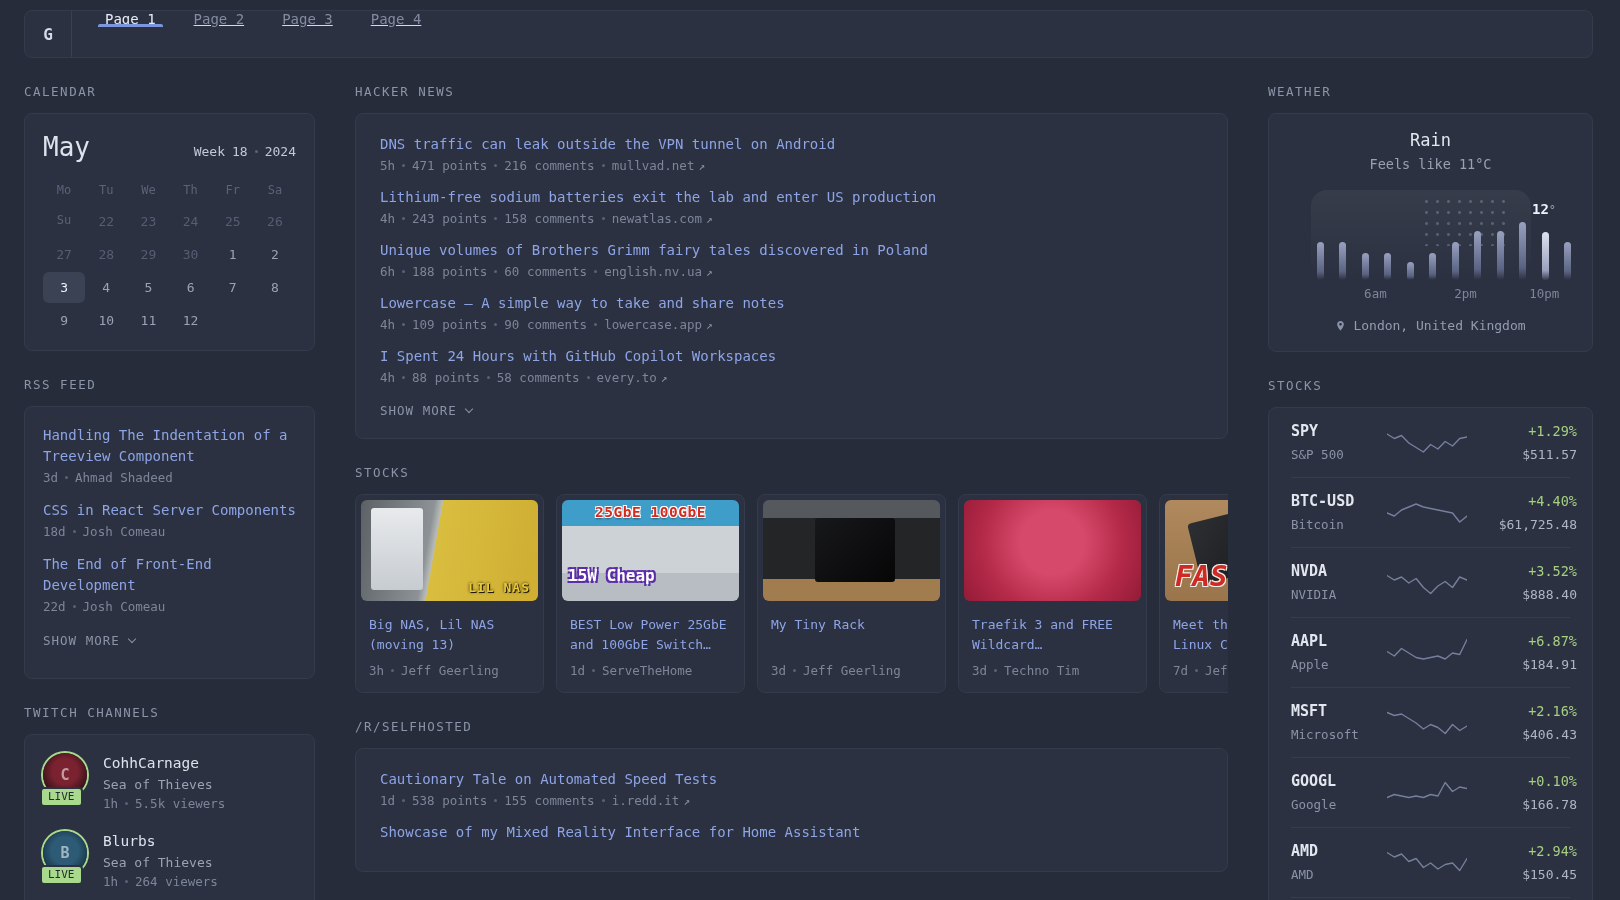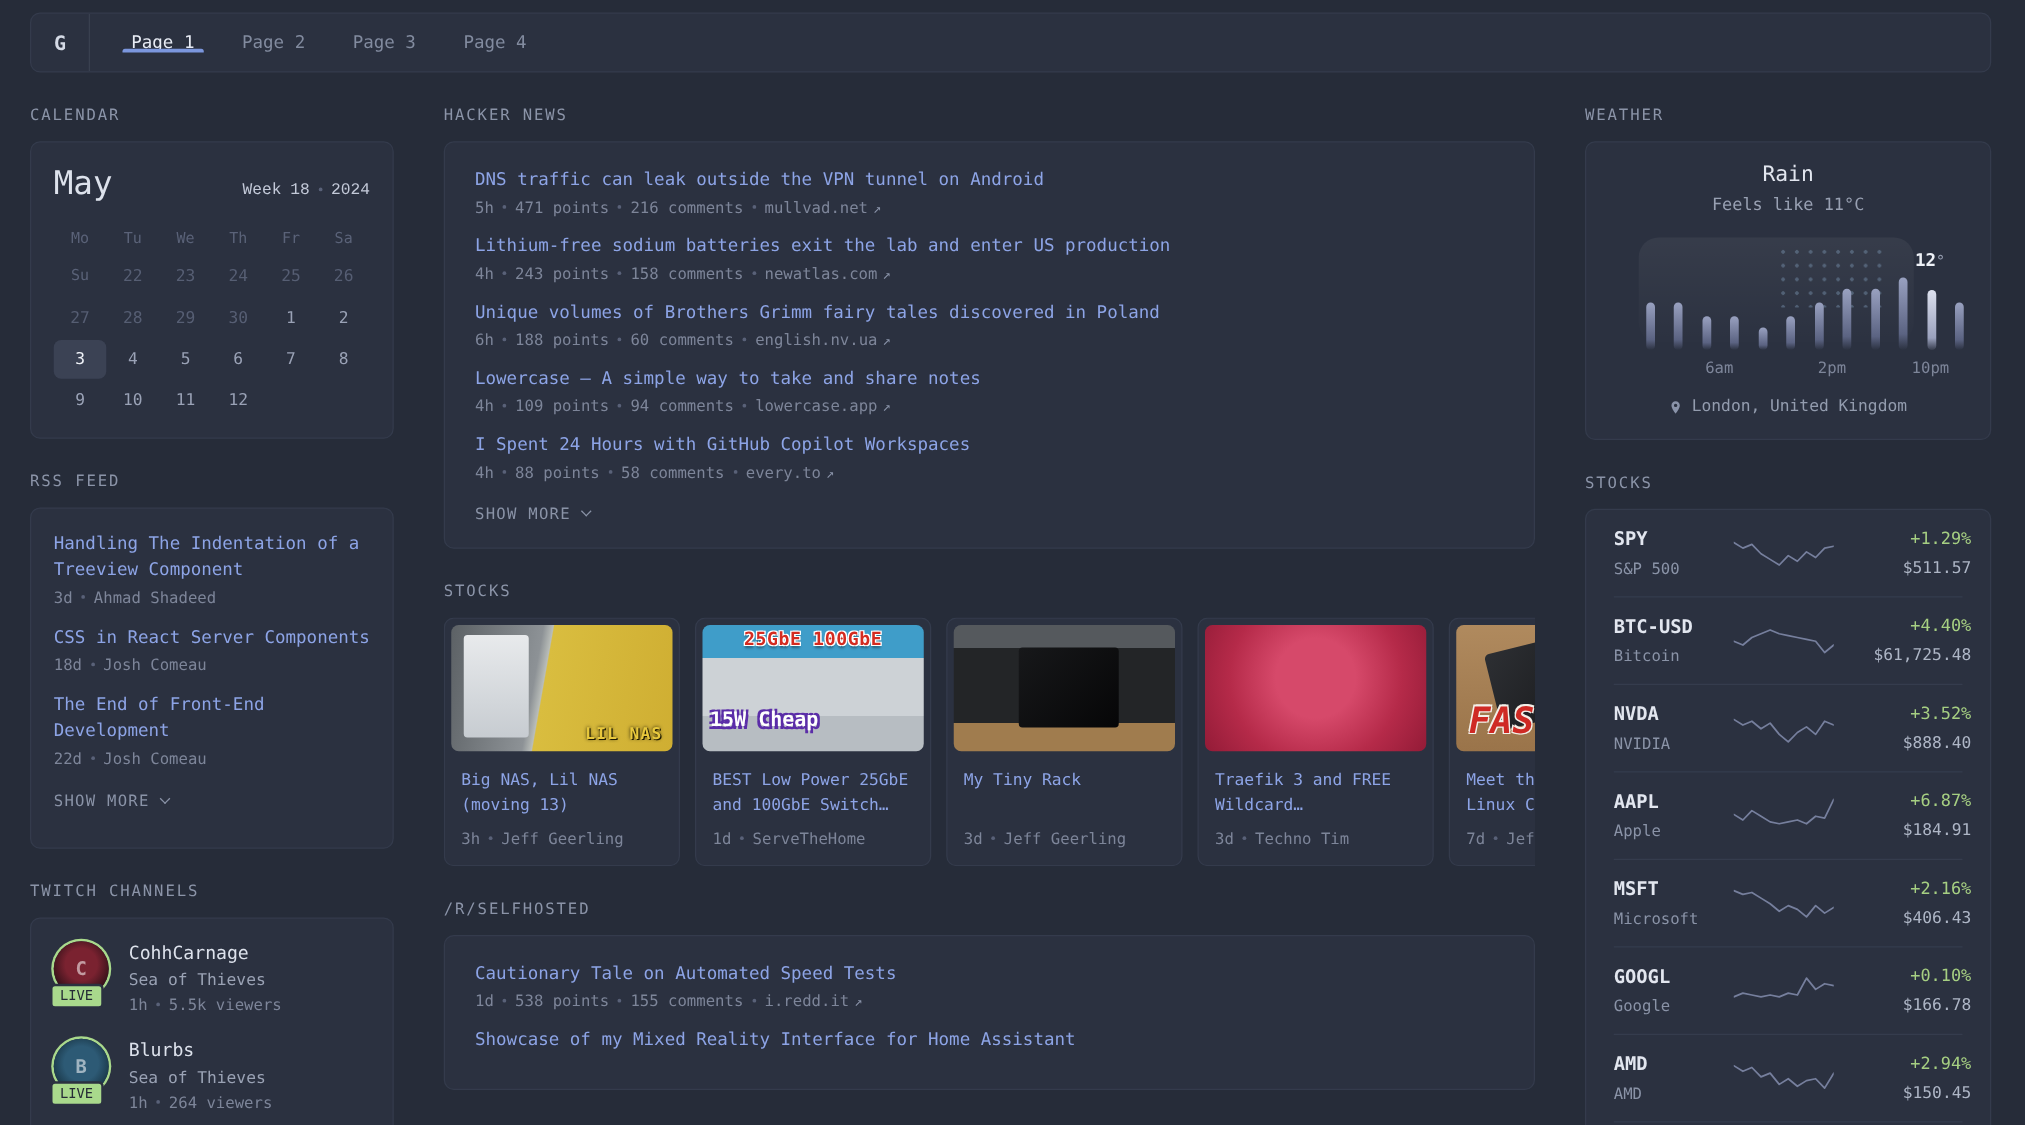--- a/index.html
+++ b/index.html
@@ -10,37 +10,37 @@
   *{margin:0;padding:0;box-sizing:border-box;}
   html,body{width:1620px;height:900px;overflow:hidden;}
   body{background:var(--bg);font-family:"DejaVu Sans Mono",monospace;color:var(--text);}
   .page{padding:10px 0 0 24px;width:1593px;}
 
   
   .topbar{height:48px;background:var(--card);border:1px solid var(--card-border);border-radius:8px;
     display:flex;align-items:stretch;overflow:hidden;}
   .logo{width:47px;display:flex;align-items:center;justify-content:center;font-size:16px;font-weight:bold;
     color:var(--text);border-right:1px solid var(--divider);}
-  .tabs{display:flex;align-items:center;padding-left:14px;}
+  .tabs{display:flex;align-items:flex-start;padding-left:14px;text-decoration:underline;}
   .tab{position:relative;display:flex;align-items:center;padding:0 13px;margin:0 6px;font-size:14px;
     color:var(--muted);cursor:pointer;}
   .tab.active{color:#e8ecf5;}
   .tab.active::after{content:"";position:absolute;left:6px;right:6px;bottom:0;height:3px;
     background:var(--accent);border-radius:2px 2px 0 0;}
 
   
   .main{display:grid;grid-template-columns:291px 873px 325px;gap:40px;align-items:start;}
   .sec-head{margin:26px 0 14px;font-size:12.5px;letter-spacing:1.5px;color:#8b94a8;}
   .card{background:var(--card);border:1px solid var(--card-border);border-radius:8px;}
 
   
   .cal-card{padding:18px 18px 14px;}
   .cal-top{display:flex;justify-content:space-between;align-items:baseline;margin-bottom:14px;}
   .cal-month{font-size:26px;color:#dde2ec;}
-  .cal-week{font-size:13px;color:#c3c9d8;display:flex;align-items:center;gap:7px;font-family:Liberation Mono, monospace;}
+  .cal-week{font-size:13px;color:#c3c9d8;display:flex;align-items:center;gap:7px;}
   .sep{display:inline-block;width:3px;height:3px;border-radius:50%;background:#596178;vertical-align:middle;}
   .cal-grid{display:grid;grid-template-columns:repeat(6,1fr);row-gap:2px;text-align:center;}
   .cal-dn{font-size:12px;color:var(--dim);padding:7px 0;}
   .cal-d{font-size:13px;color:#9aa2b6;padding:8px 0;border-radius:6px;}
   .cal-d.muted{color:#565e73;}
   .cal-d.current{background:#3b4254;color:#eef1f7;}
 
   
   .feed{padding:18px 18px 24px;}
   .feed.wide{padding:20px 24px 14px;}
@@ -302,21 +302,21 @@
               <span class="src">english.nv.ua<span class="arrow">↗</span></span>
             </div>
           </div>
           <div class="item hn">
             <a class="title-link">Lowercase – A simple way to take and share notes</a>
             <div class="meta">
               <span>4h</span>
               <span class="sep"></span>
               <span>109 points</span>
               <span class="sep"></span>
-              <span>94 comments</span>
+              <span>90 comments</span>
               <span class="sep"></span>
               <span class="src">lowercase.app<span class="arrow">↗</span></span>
             </div>
           </div>
           <div class="item hn">
             <a class="title-link">I Spent 24 Hours with GitHub Copilot Workspaces</a>
             <div class="meta">
               <span>4h</span>
               <span class="sep"></span>
               <span>88 points</span>

